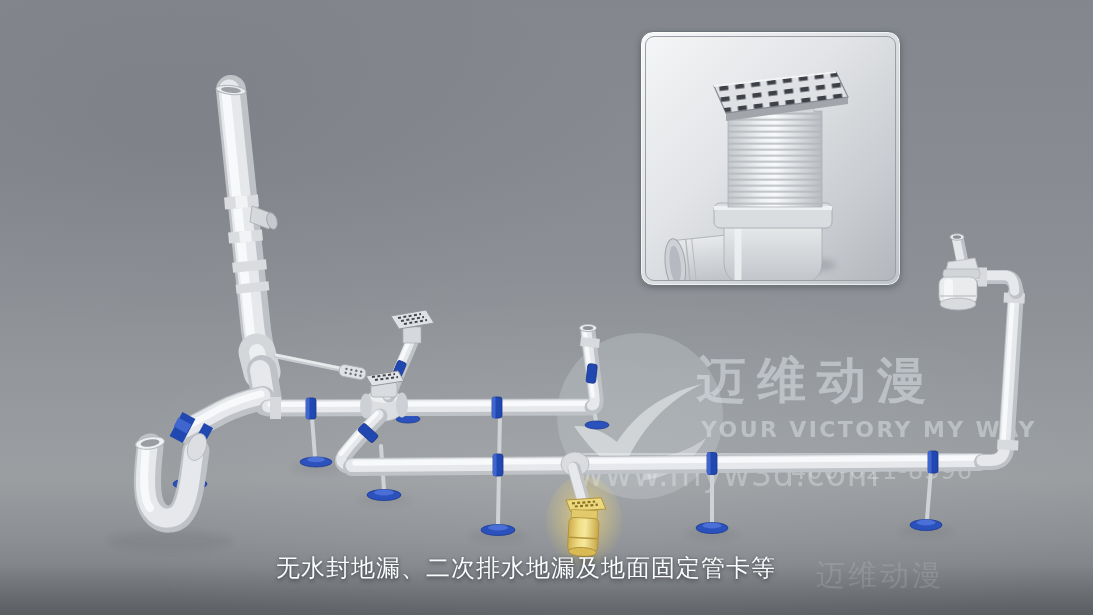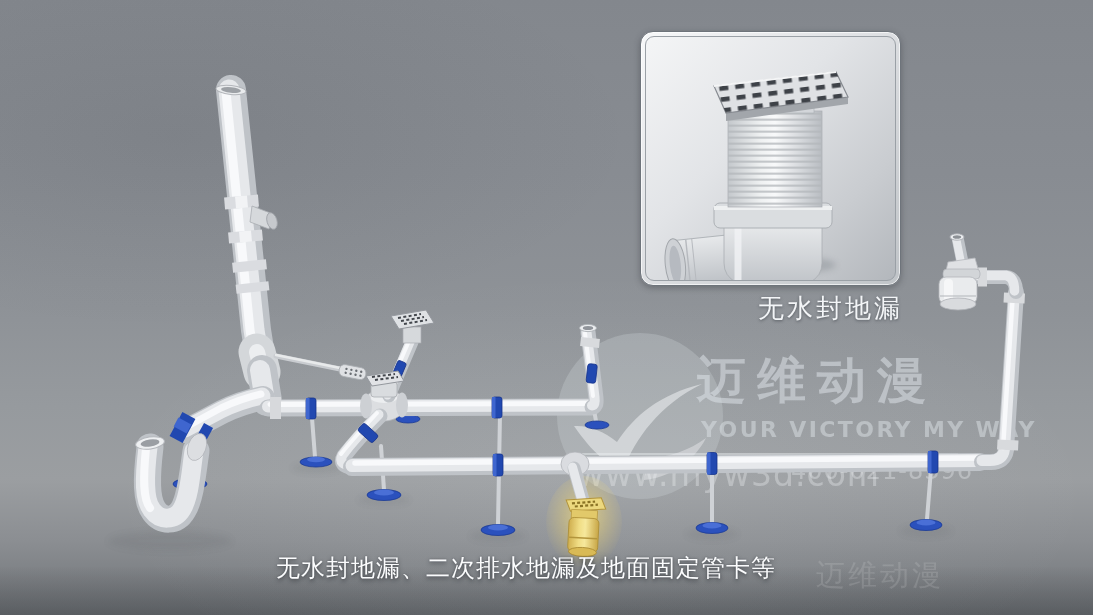--- a/index.html
+++ b/index.html
@@ -360,16 +360,15 @@
           <path d="M 80,76 L 202,60 L 202,67 L 80,84 Z" fill="#a2a6ab"></path>
           <path d="M 68,49 L 190,35 L 202,60 L 80,76 Z" fill="#dfe1e4" stroke="#878b91" stroke-width="1.2"></path>
           <path d="M 68,49 L 190,35 L 202,60 L 80,76 Z" fill="url(#slotP)"></path>
           <path d="M 68,49 L 190,35" stroke="#f4f5f6" stroke-width="2"></path>
         </g>
         <path d="M 148,250 C 151,264 144,274 138,281" stroke="#c3c6ca" stroke-width="2.5" fill="none"></path>
       </svg>
     </div>
   </div>
 
-  <div class="abs z3" id="inset-label">无水封地漏</div>
   <div class="abs z3" id="ghost">迈维动漫</div>
   <div class="abs z3" id="caption">无水封地漏、二次排水地漏及地面固定管卡等</div>
 </div>
 
 </body></html>

